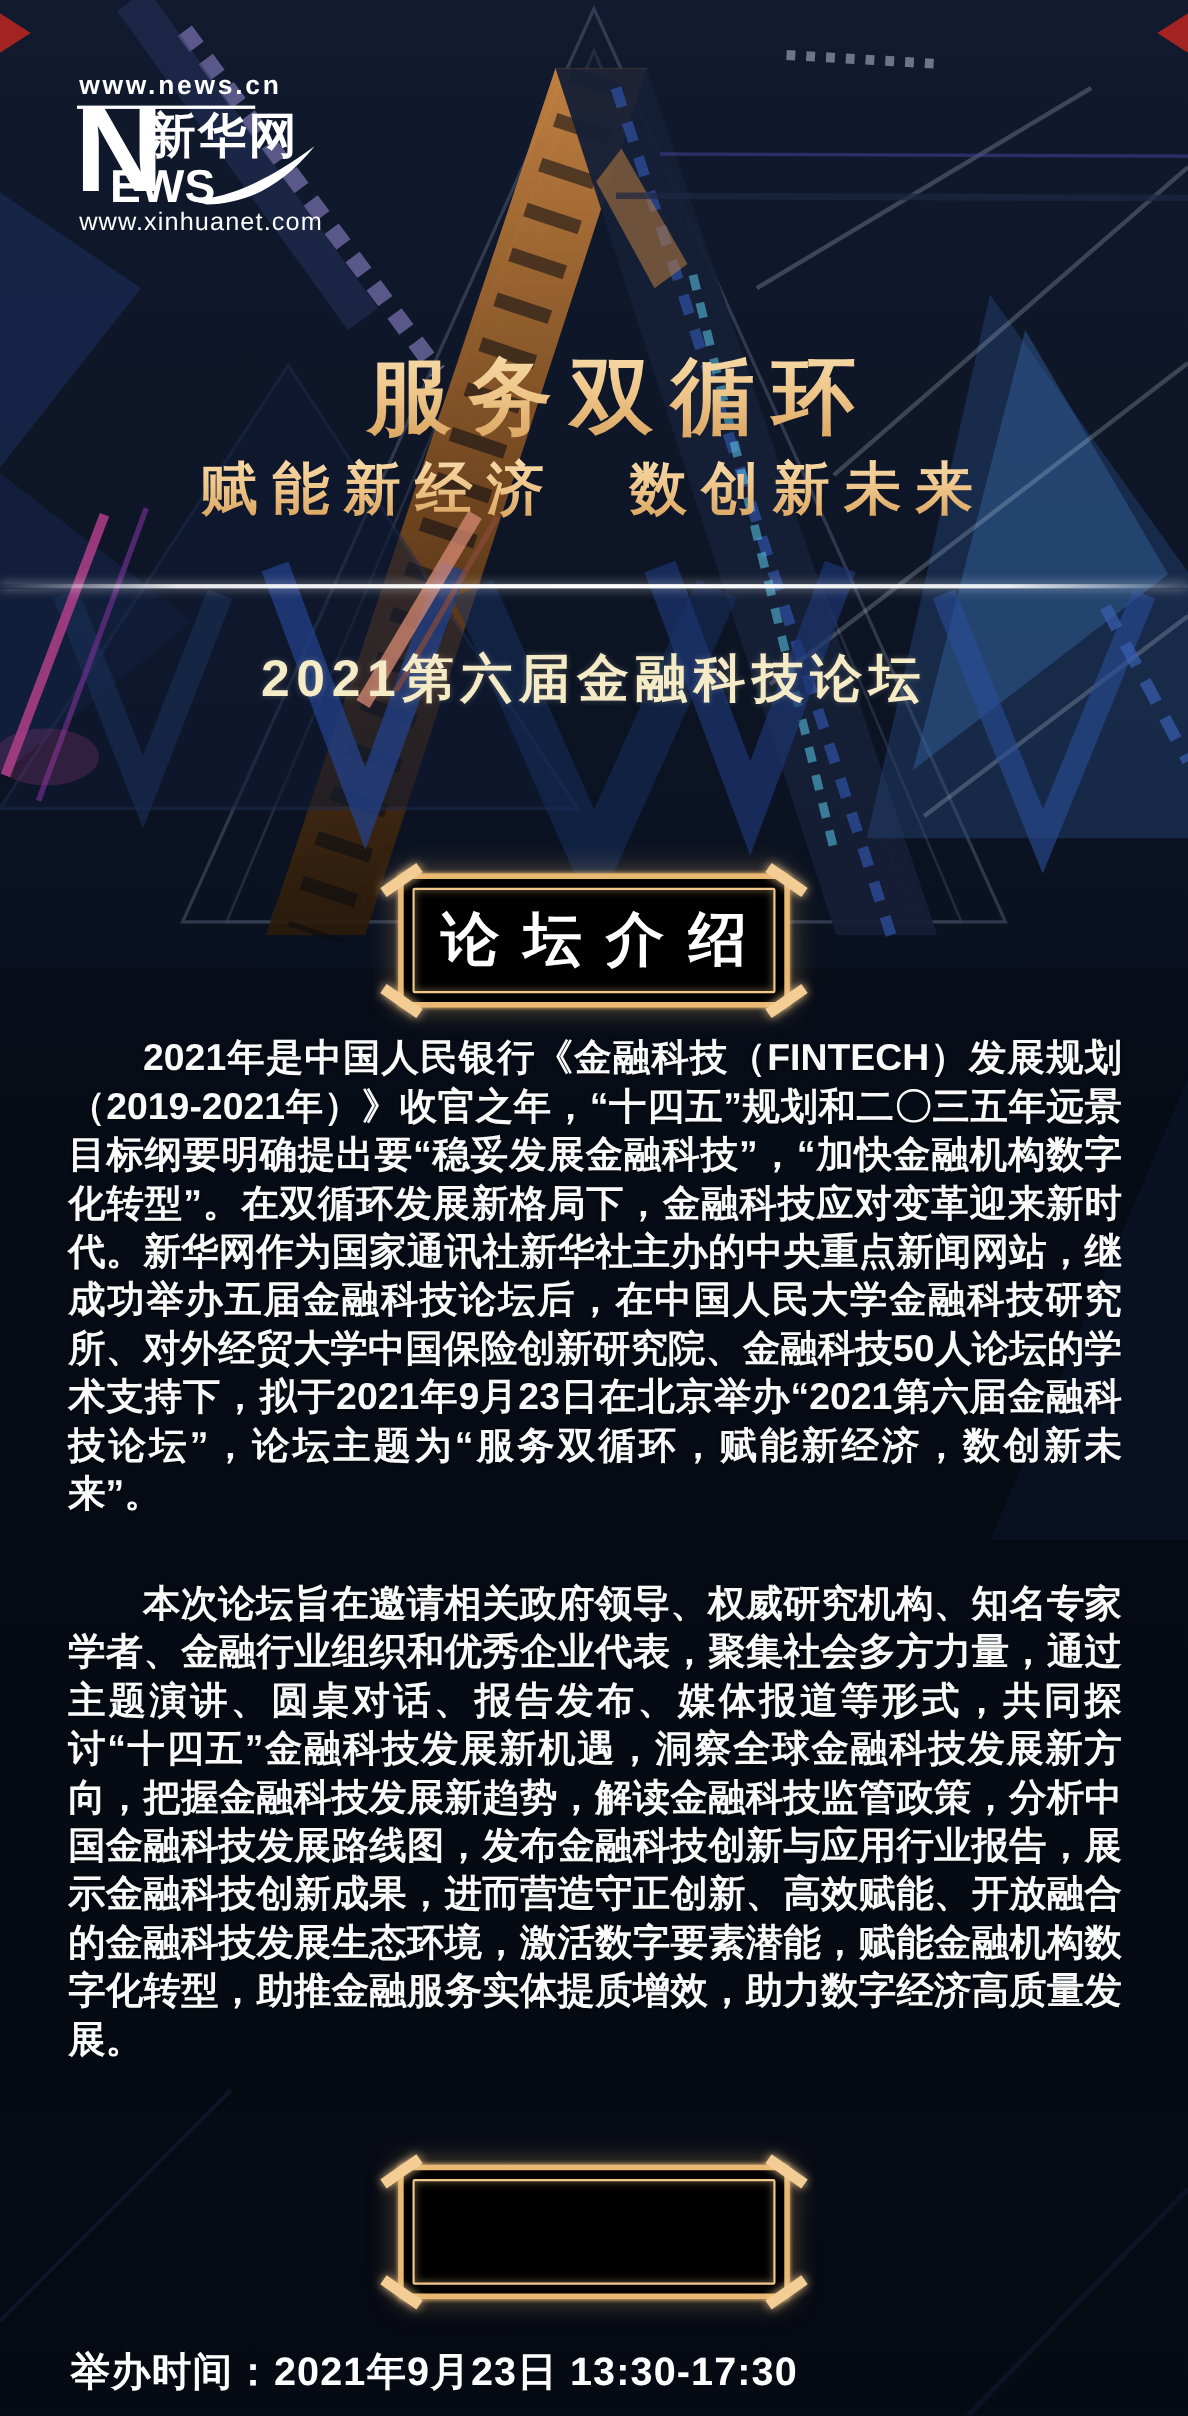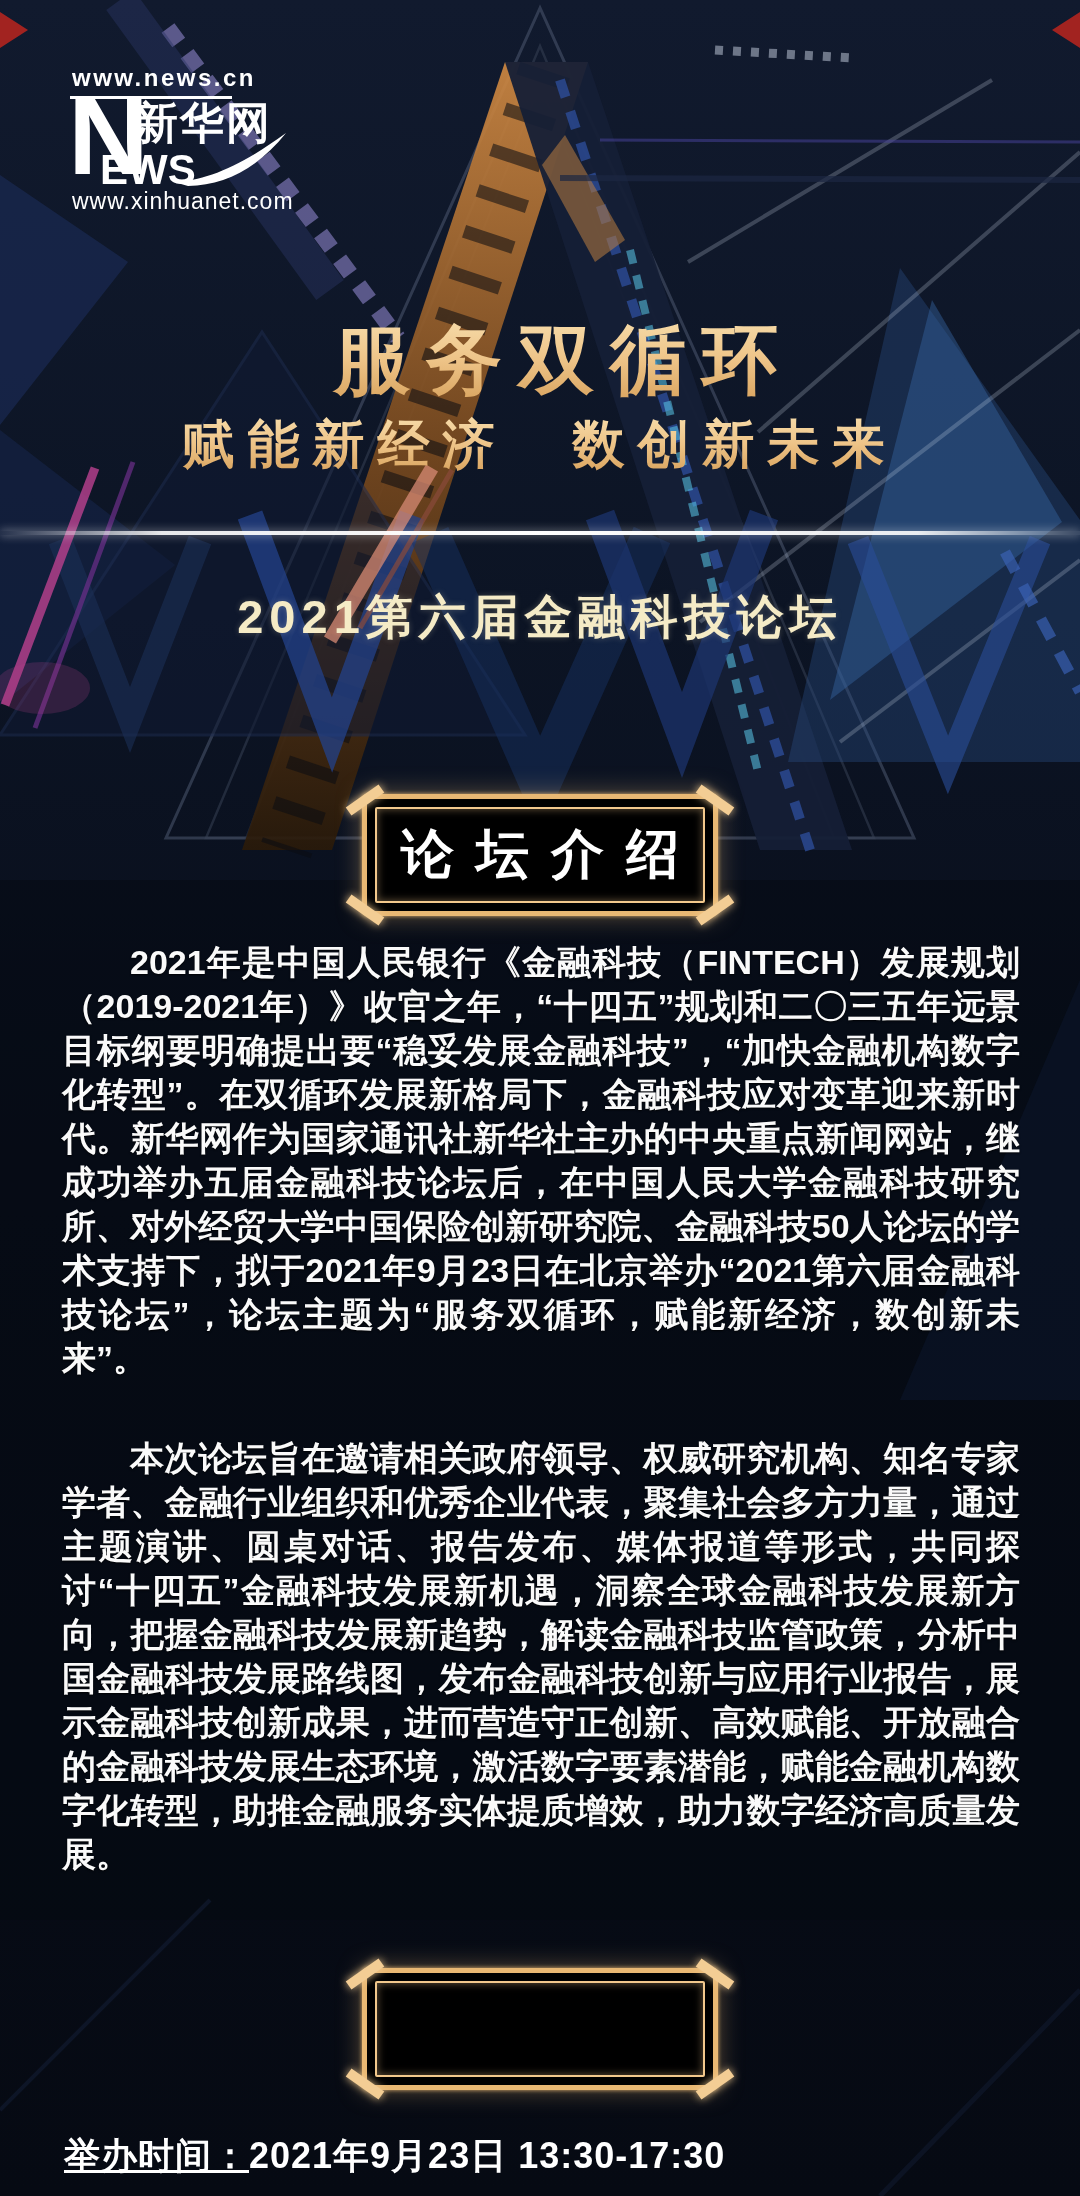--- a/index.html
+++ b/index.html
@@ -74,21 +74,21 @@
   .content { left:62px; top:940px; width:958px; }
   .content p {
     margin:0 0 56px 0; color:#fafafa;
     font-size:34px; line-height:44px; font-weight:bold;
     text-align:justify; text-indent:68px;
     text-shadow:0 1px 2px rgba(0,0,0,.8);
   }
 
   
   .footer { left:64px; top:2132px; font-size:36px; color:#ffffff; white-space:nowrap; }
-  .footer .t-label { font-weight:900; letter-spacing:1px;text-decoration:underline; }
+  .footer .t-label { font-weight:900; letter-spacing:1px; }
   .footer .t-value { font-weight:bold; letter-spacing:1px; }
 </style>
 </head>
 <body>
 
 <svg id="bg" width="1080" height="2196" viewBox="0 0 1080 2196" xmlns="http://www.w3.org/2000/svg">
   <defs>
     <linearGradient id="bgGrad" x1="0" y1="0" x2="0" y2="1">
       <stop offset="0" stop-color="#111a2e"></stop>
       <stop offset="0.28" stop-color="#0c1424"></stop>

